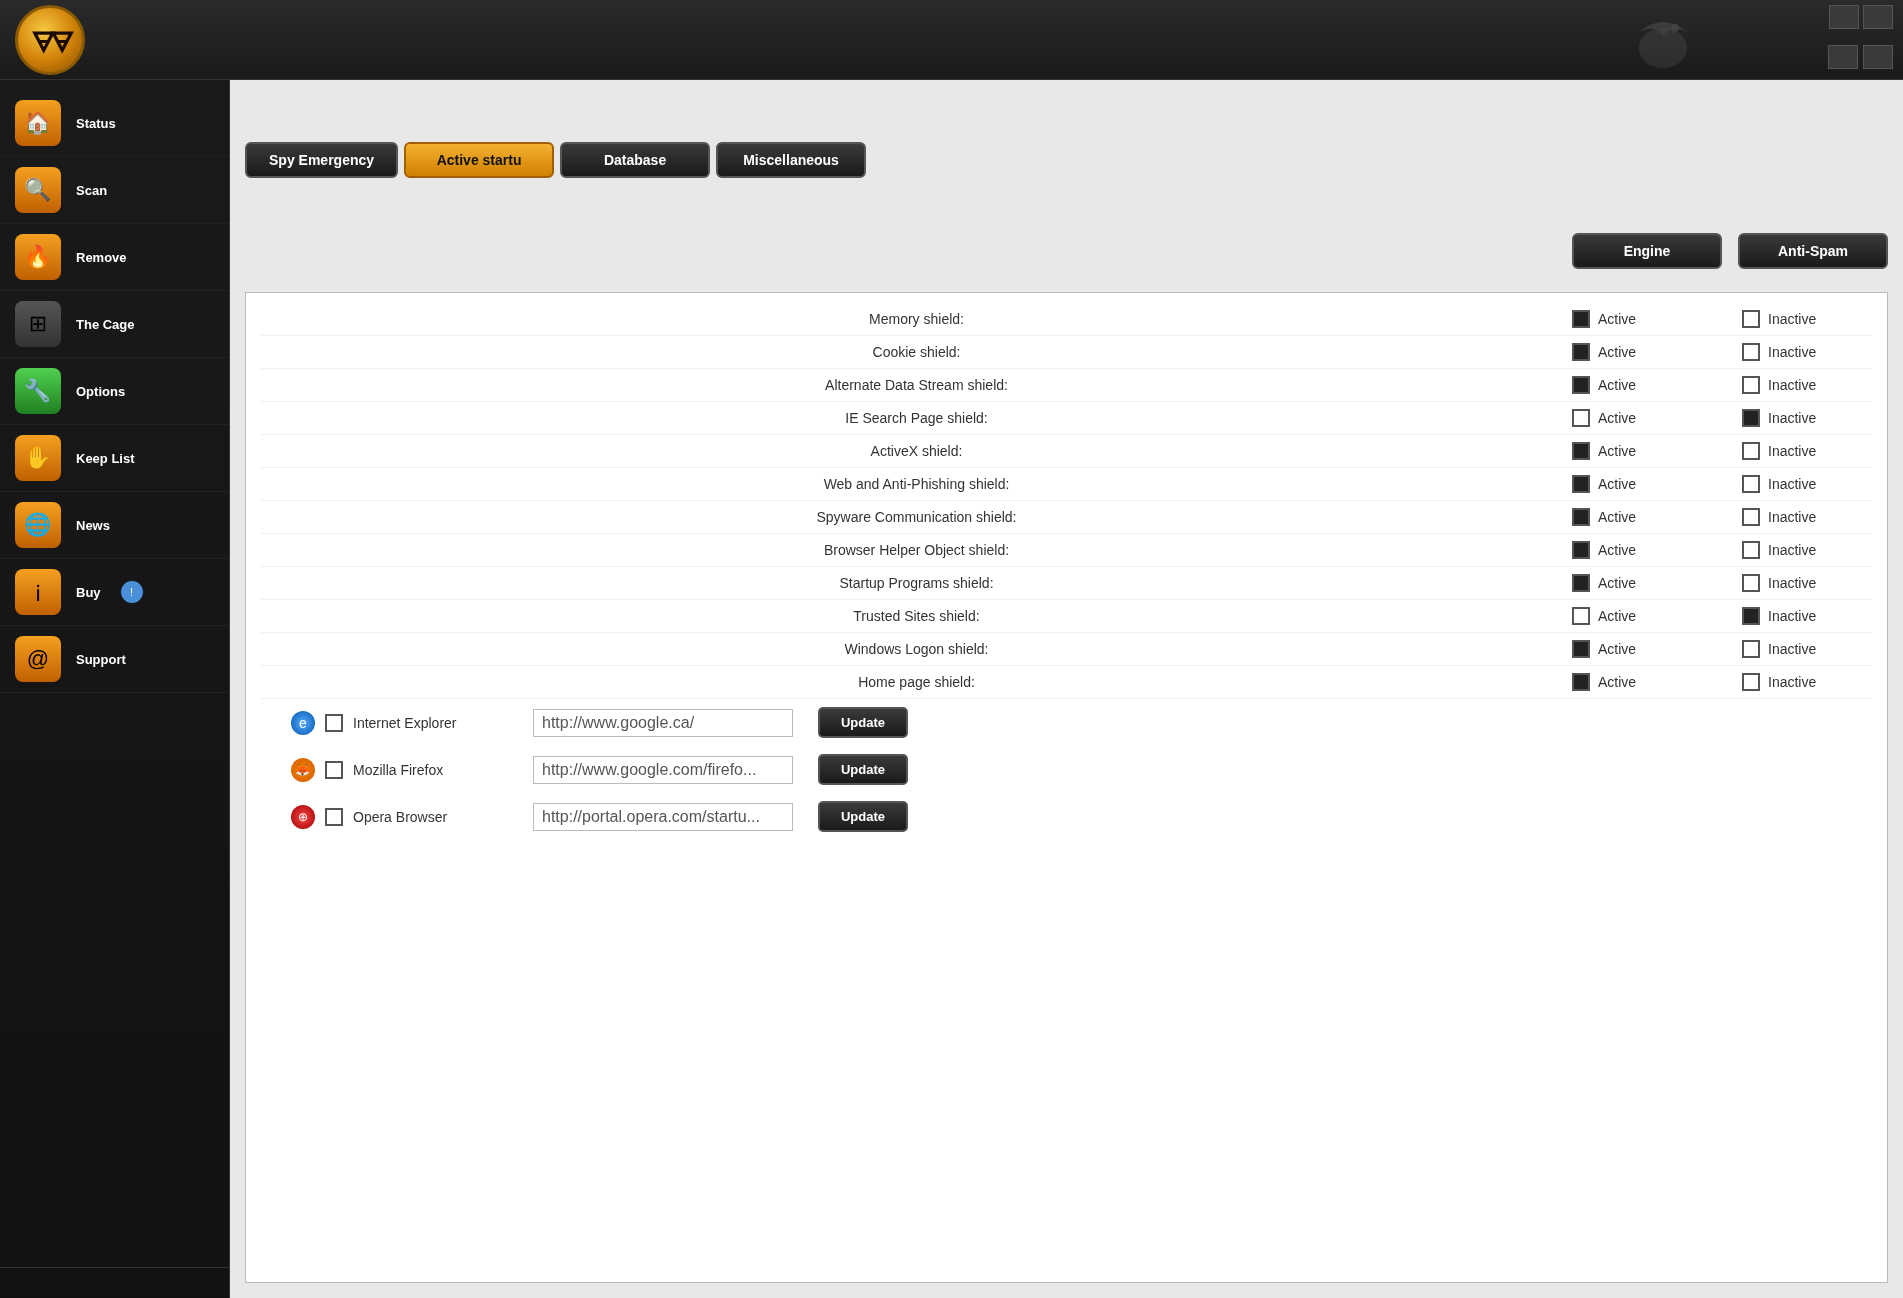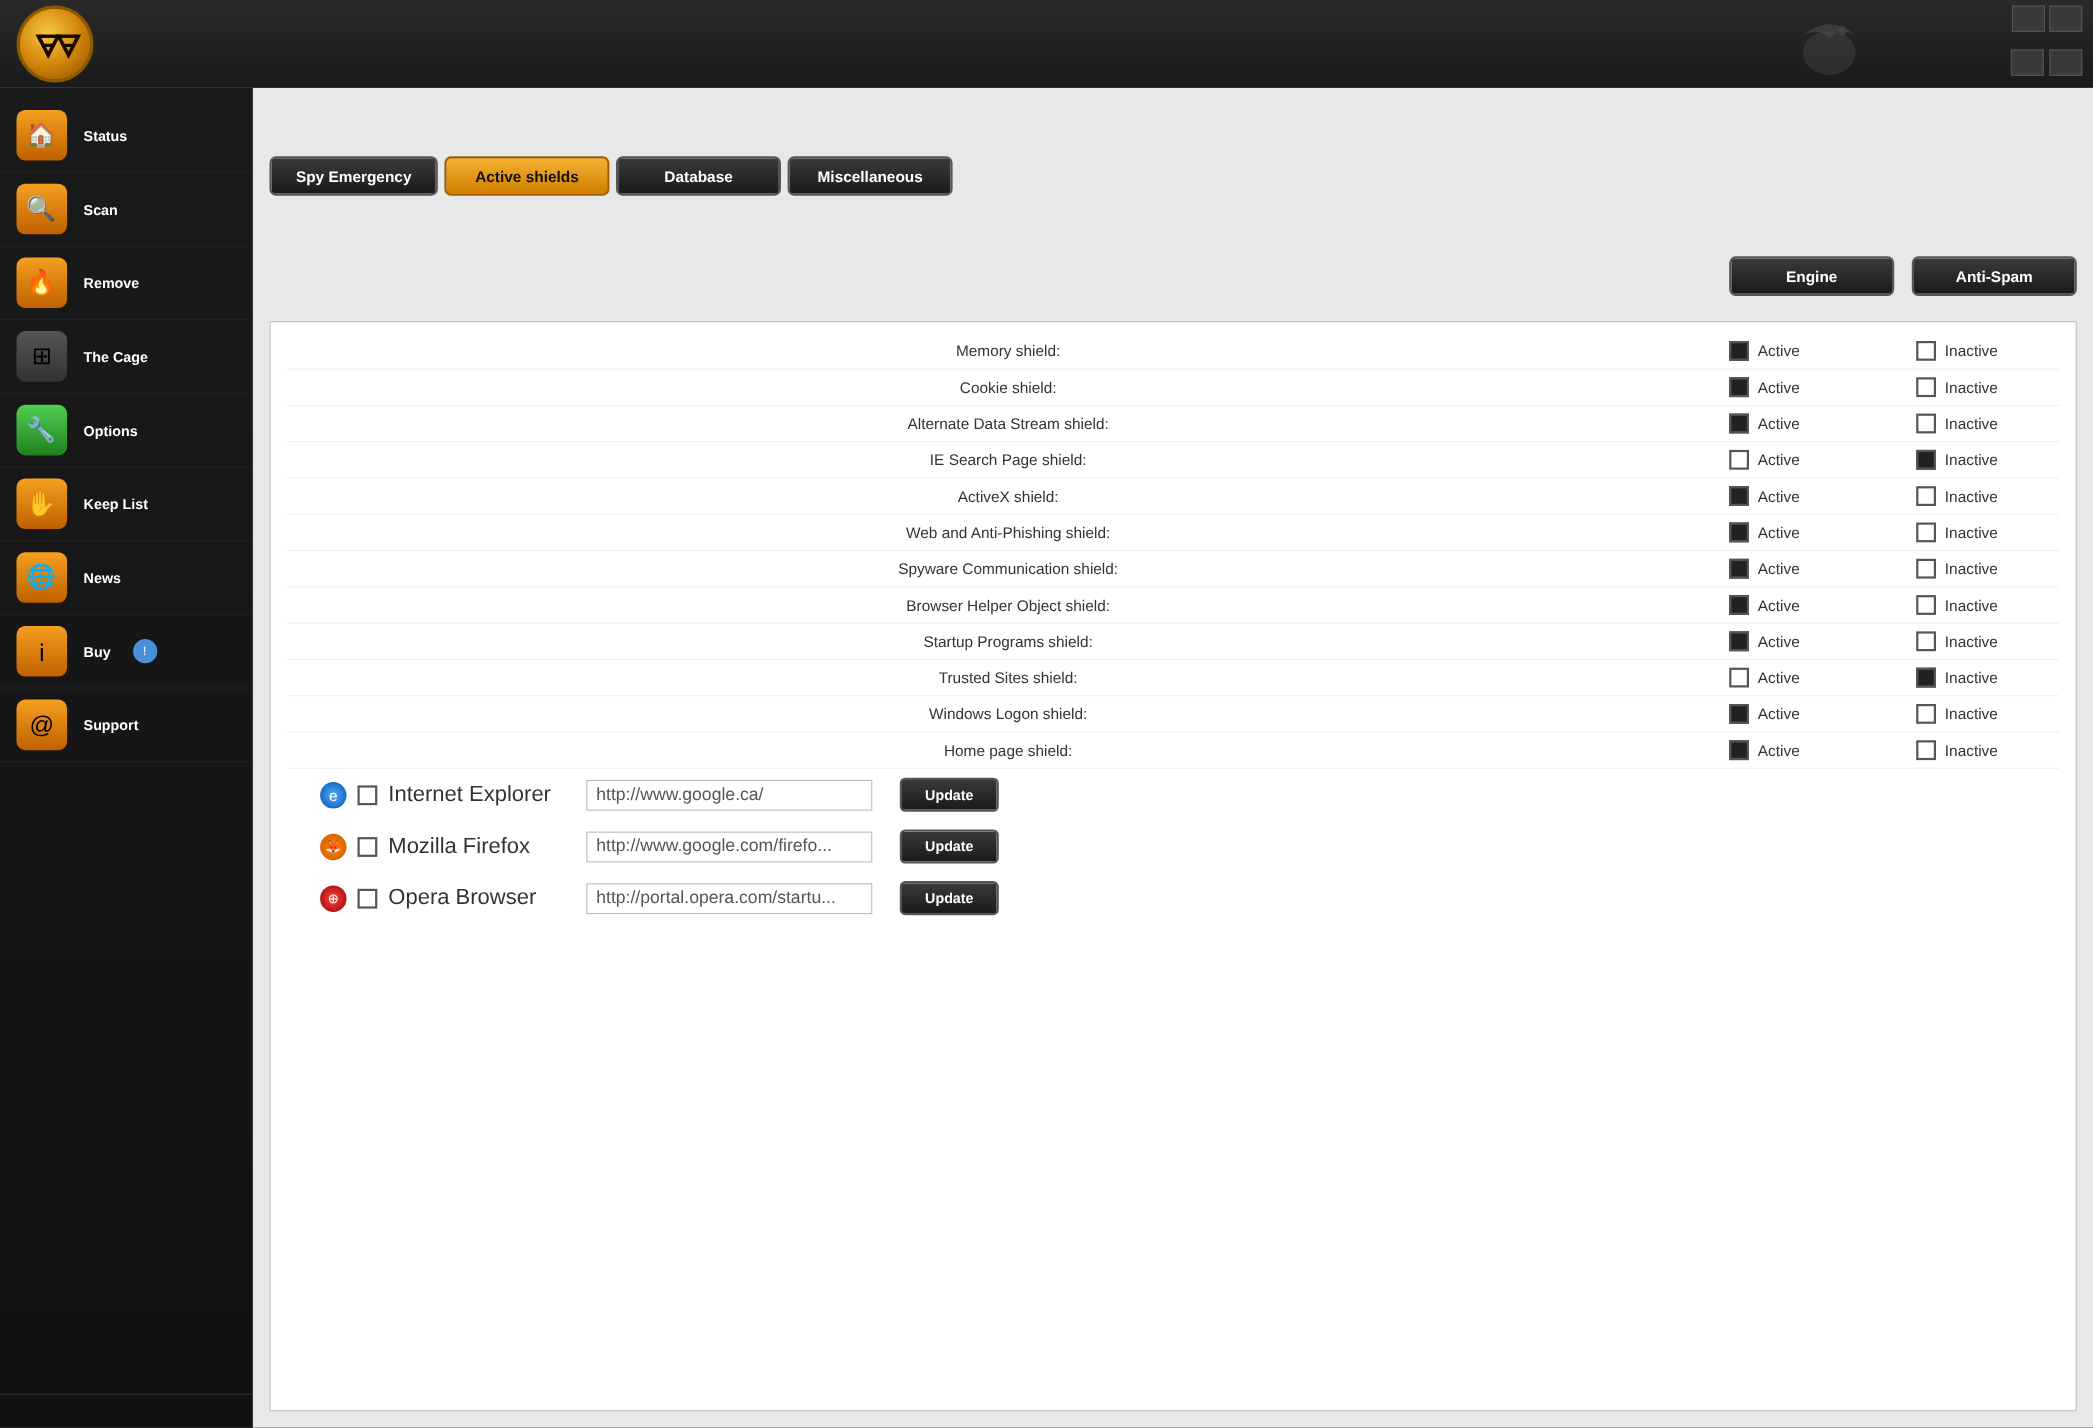--- a/index.html
+++ b/index.html
@@ -251,21 +251,21 @@
       height: 24px;
       border-radius: 50%;
       display: flex;
       align-items: center;
       justify-content: center;
       font-size: 16px;
       flex-shrink: 0;
     }
     .browser-name {
       min-width: 170px;
-      font-size: 20px;
+      font-size: 14px;
       color: #333;
     }
     .browser-url {
       flex: 1;
       padding: 4px 8px;
       border: 1px solid #bbb;
       font-size: 16px;
       color: #555;
       max-width: 260px;
     }
@@ -387,21 +387,21 @@
         </div>
       </div>
     <div class="sidebar-footer"></div>
   </div>
 
   <div class="content-panel">
 
     <div class="tab-bar">
       <div class="tab-row" id="tab-row-1">
           <button class="tab-btn">Spy Emergency</button>
-          <button class="tab-btn active-tab">Active shields</button>
+          <button class="tab-btn active-tab">Active startu</button>
           <button class="tab-btn">Database</button>
           <button class="tab-btn">Miscellaneous</button>
         </div>
       <div class="tab-row-center" id="tab-row-2">
           <button class="tab-btn">Engine</button>
           <button class="tab-btn">Anti-Spam</button>
         </div>
     </div>
 
     <div class="section-title"></div>

